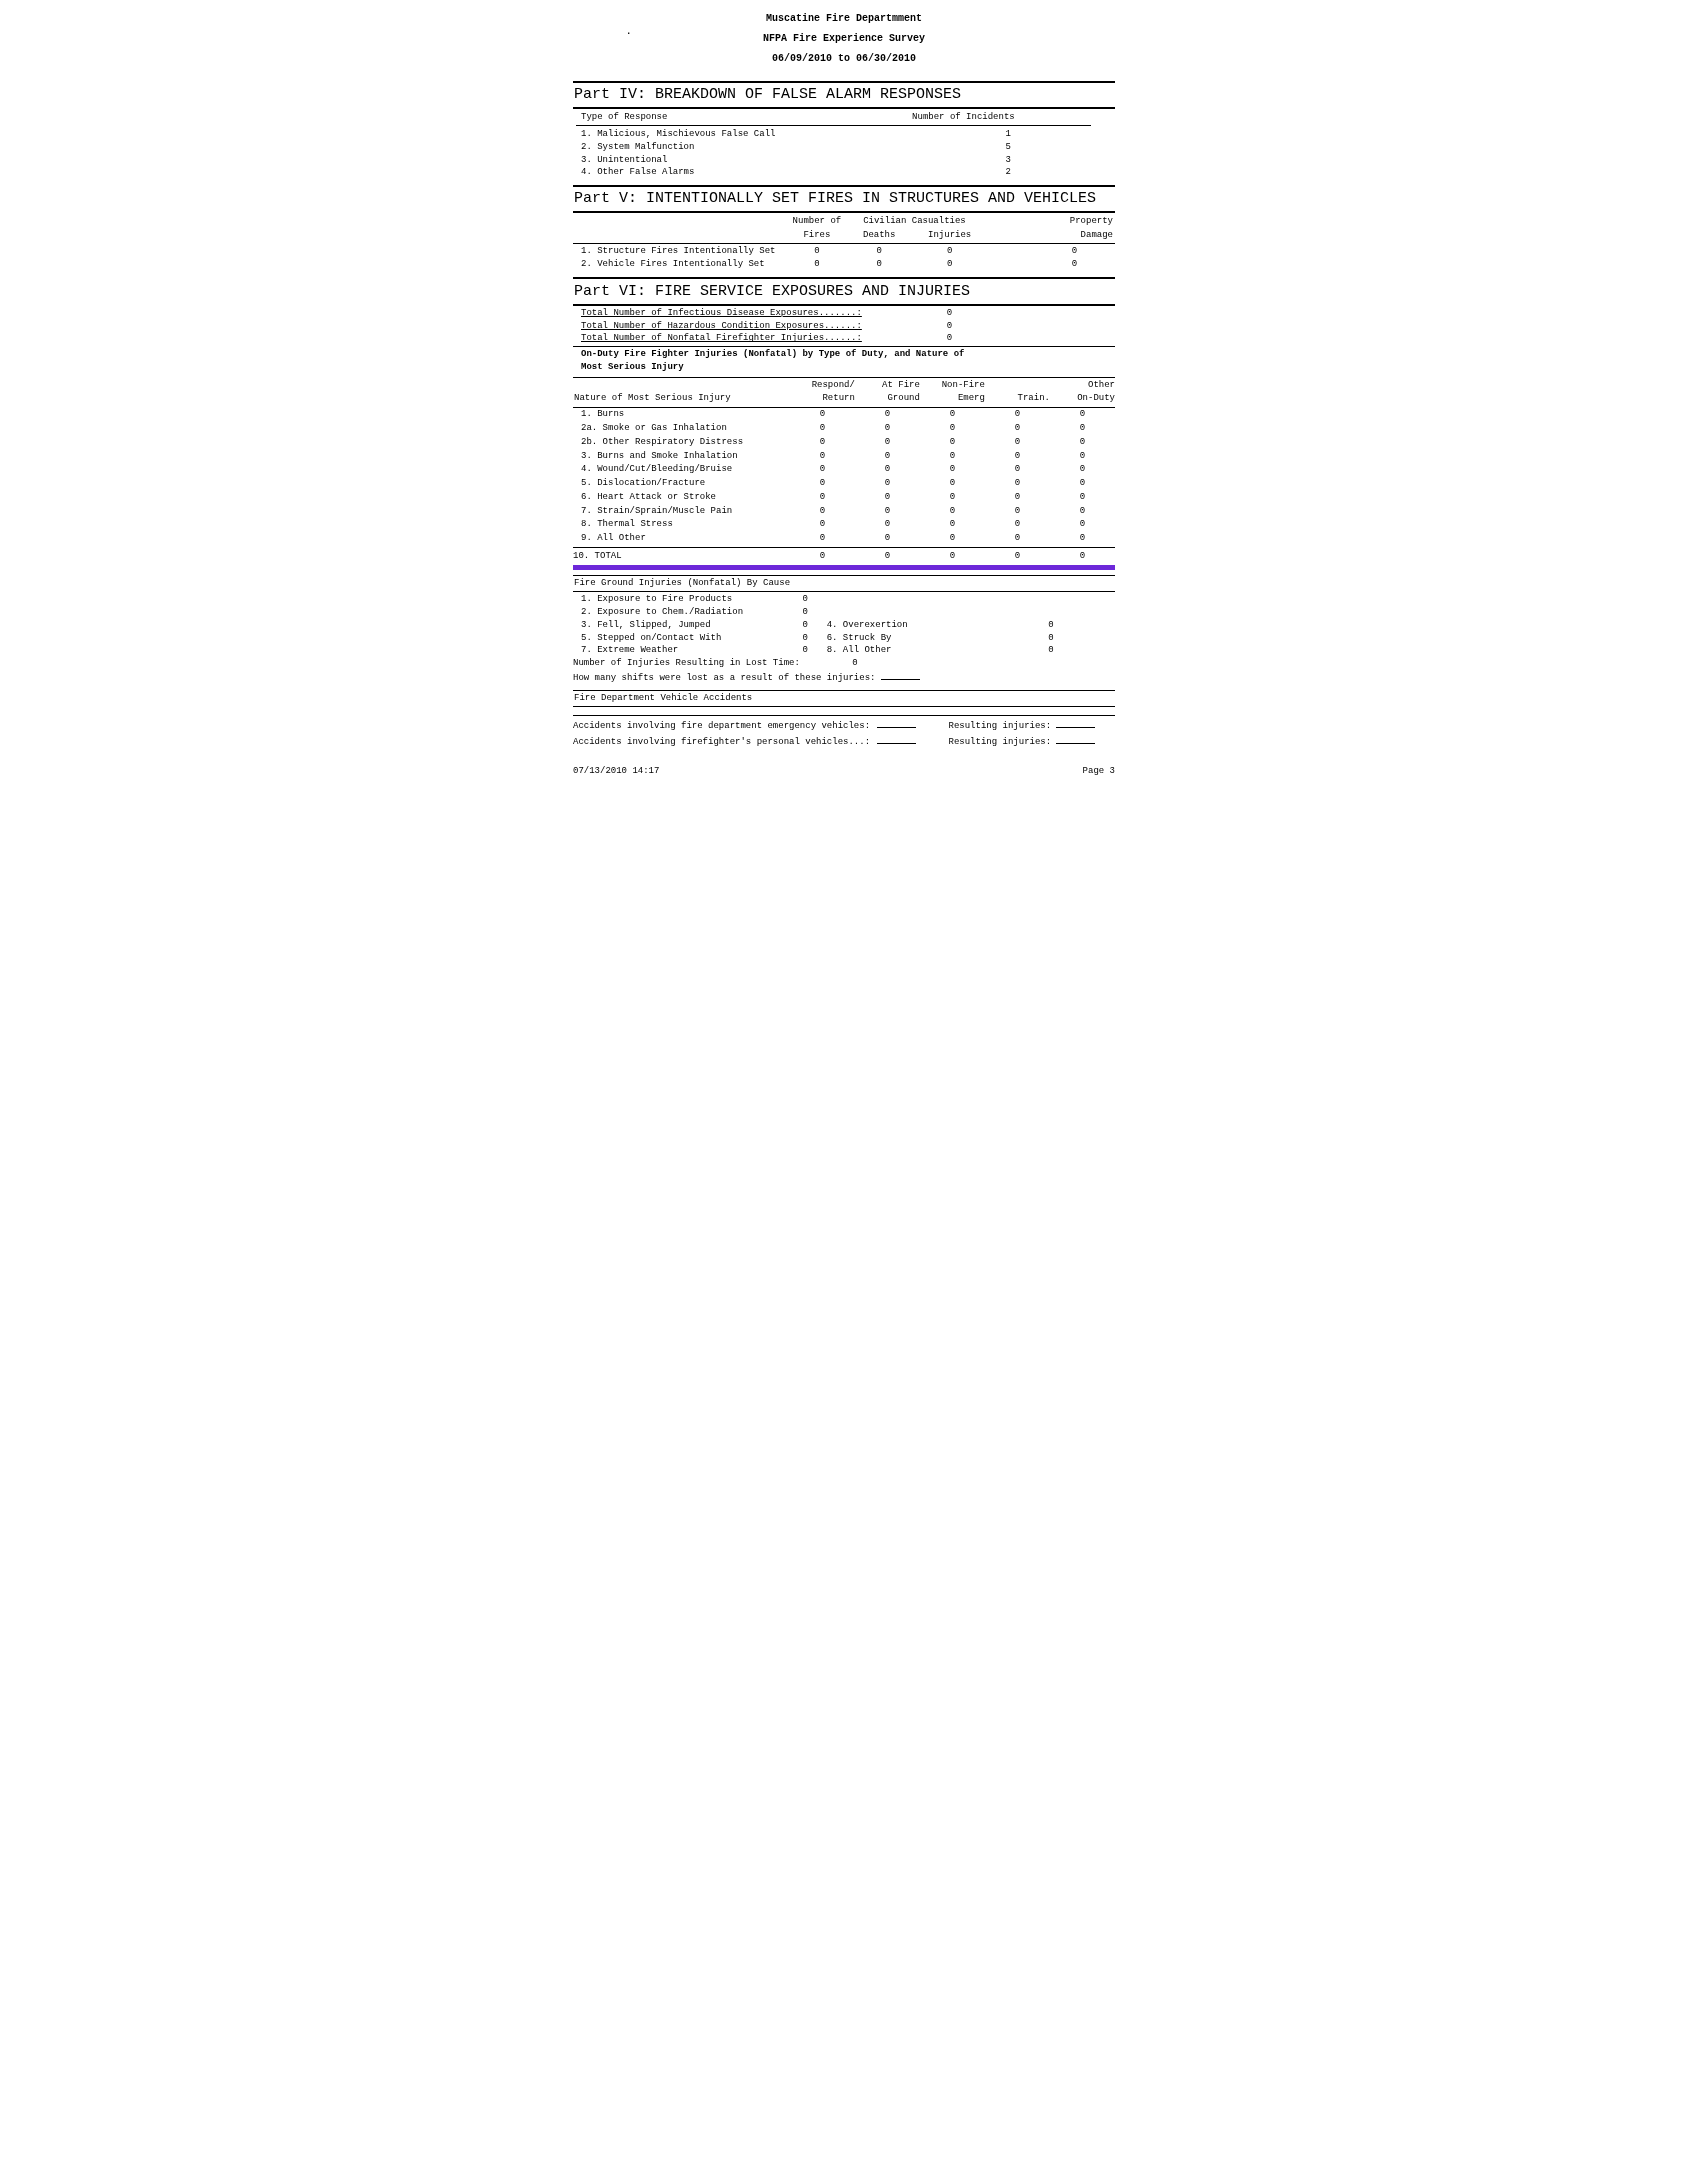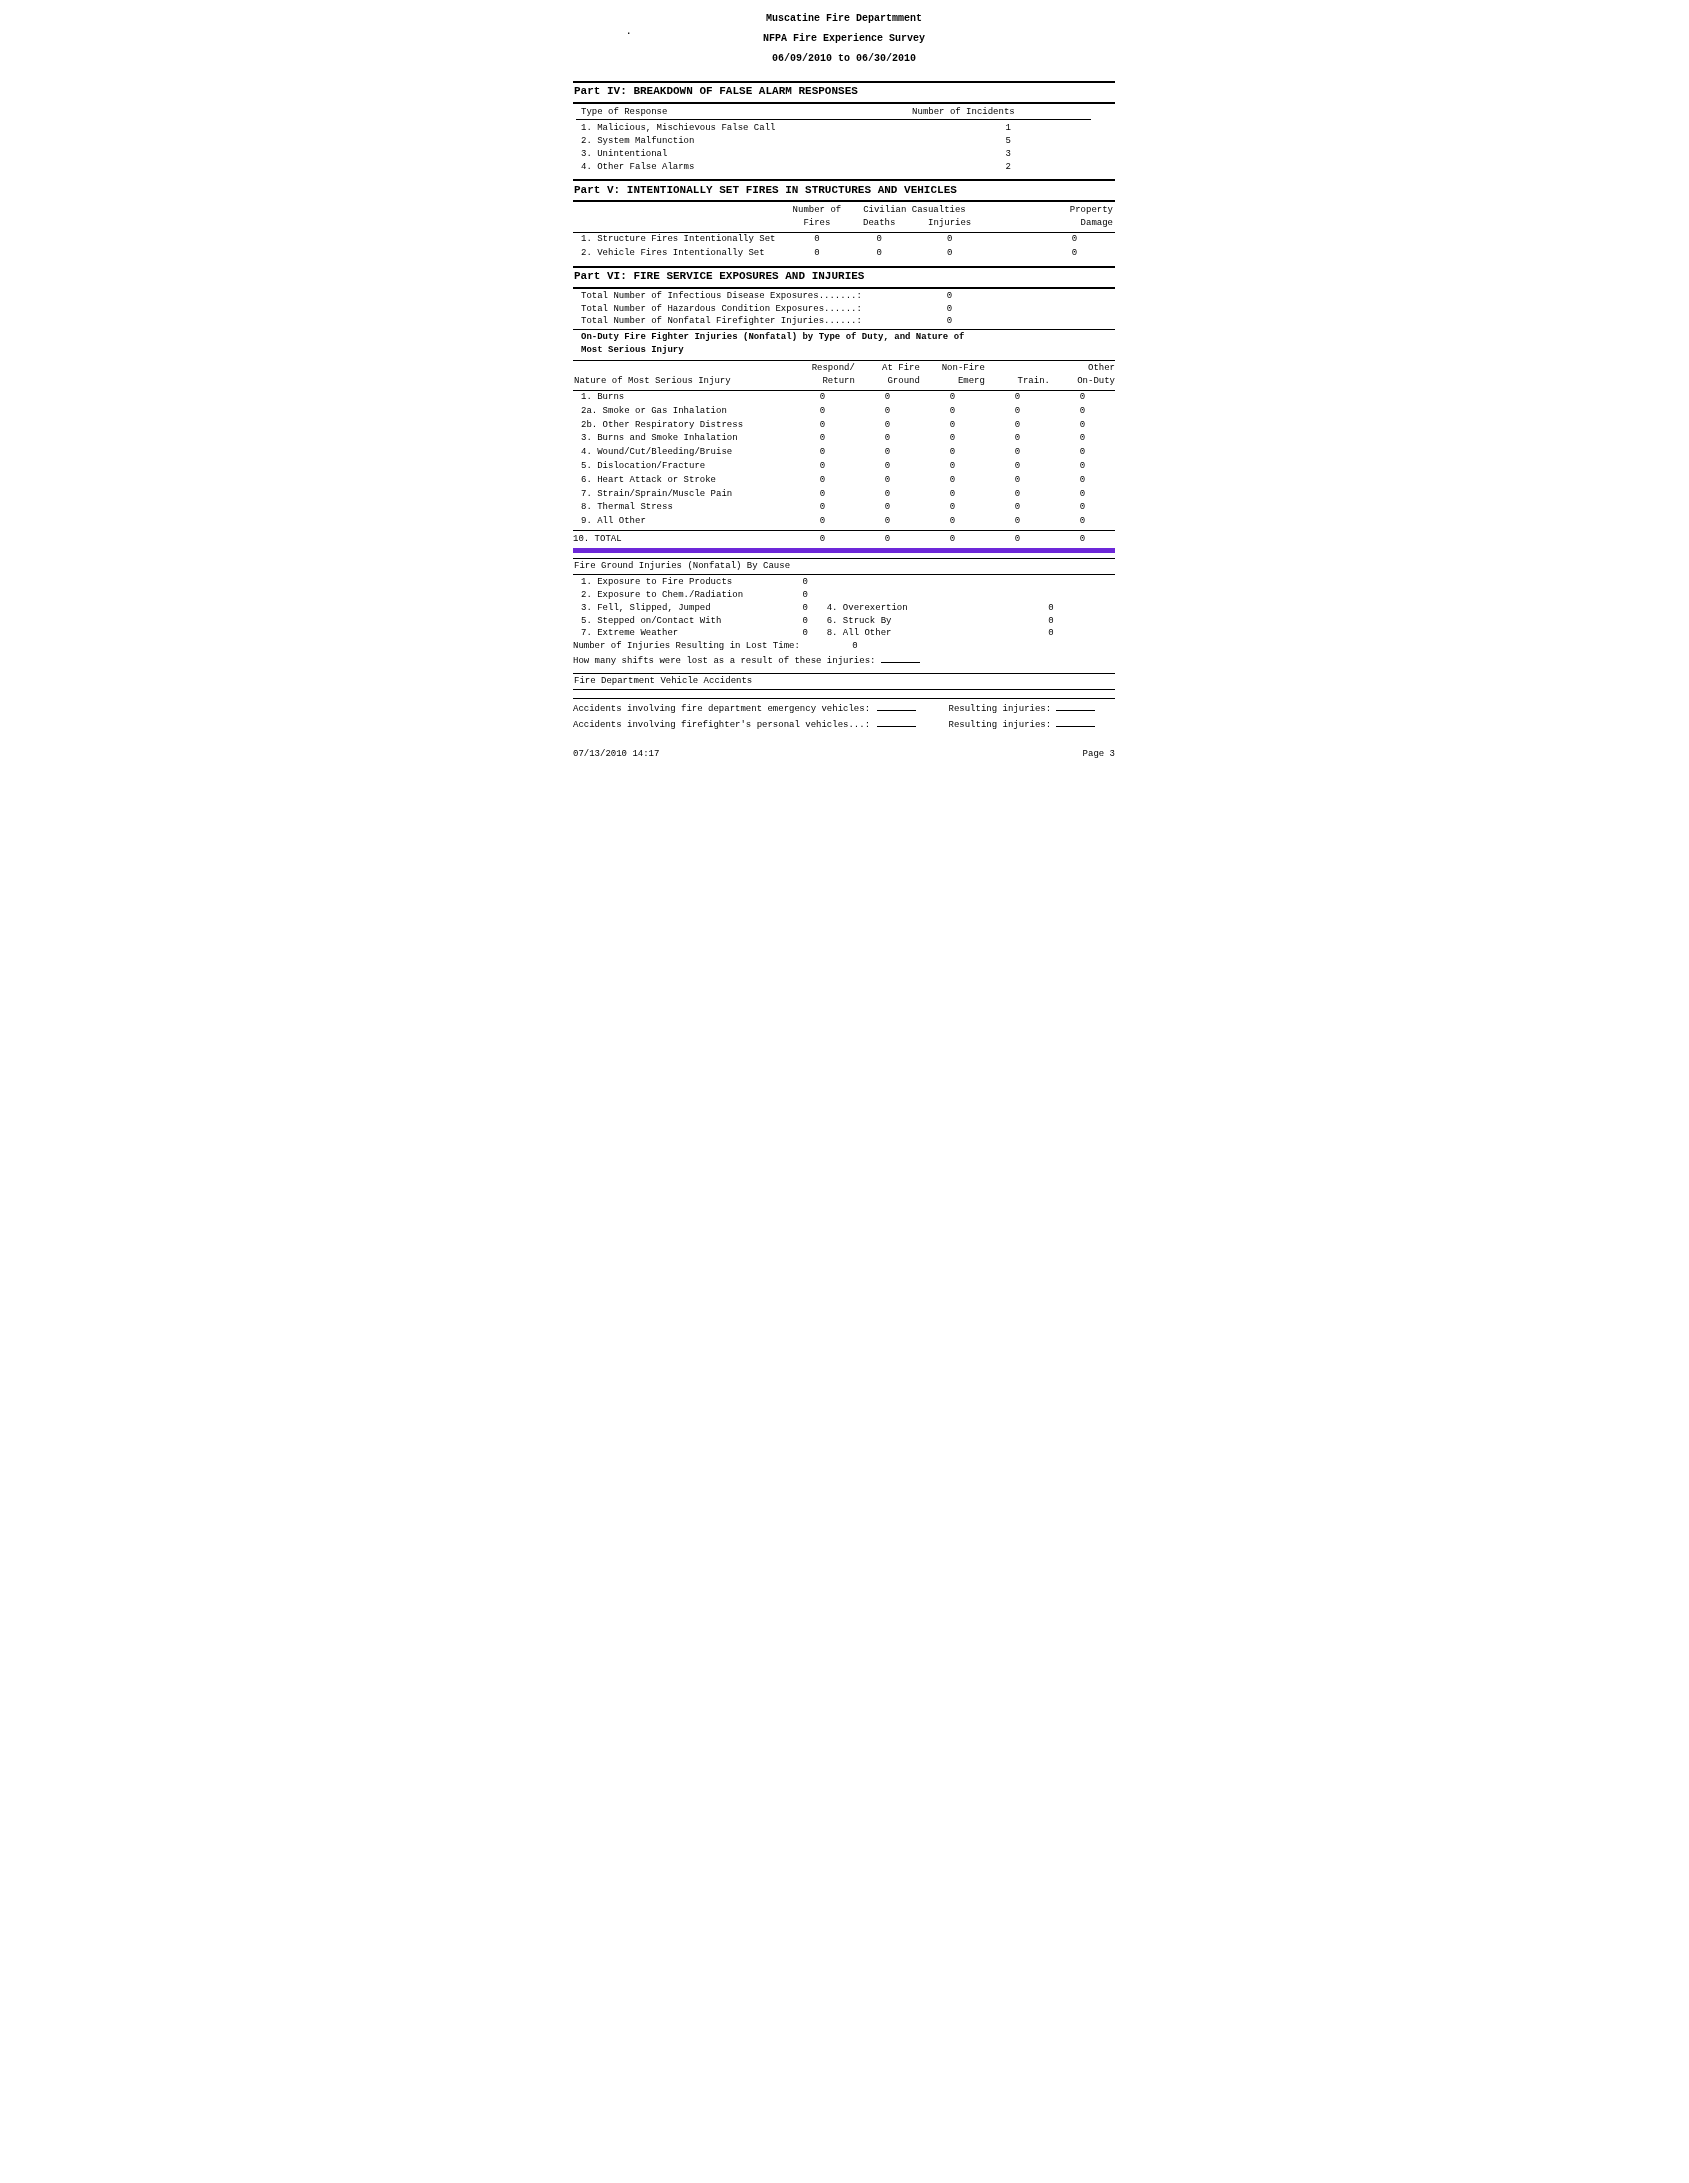--- a/index.html
+++ b/index.html
@@ -21,21 +21,21 @@
 
   .artifact-dot { position: absolute; left: 63px; top: 26px; font-weight: bold; }
 
   .doc-header { text-align: center; font-weight: bold; font-size: 10px; margin: 4px 0 7px 0; }
   .doc-header > div { margin-bottom: 6px; }
 
   hr { border: none; margin: 1px 0; }
   hr.thick { border-top: 2px solid #000; }
   hr.thin  { border-top: 0.7px solid #000; }
 
-  .part-title { font-weight: bold; font-size: 11px; padding: 0.5px 0 1px 1px; }
+  .part-title { font-weight: normal; font-size: 15px; padding: 0.5px 0 1px 1px; }
 
   section { margin-bottom: 1px; }
 
   
   .p4-head { display: flex; padding-left: 8px; margin-top: 2px; }
   .p4-head .c1 { width: 62%; }
   .p4-underline { width: 95%; margin-left: 3px; margin-bottom: 2px; }
   .p4-row { display: flex; padding-left: 8px; }
   .p4-row .lbl { width: 72%; }
   .p4-row .val { width: 16%; text-align: center; }
@@ -47,21 +47,21 @@
 
   
   .p5-table th { text-align: center; }
   .p5-table .h-right { text-align: right; padding-right: 2px; }
   .p5-table tr.hdr2 th { border-bottom: 0.7px solid #000; padding-bottom: 1.5px; }
   .p5-table td.lbl, .p5-table th.lbl { text-align: left; padding-left: 8px; }
   .p5-table td.dmg { text-align: right; padding-right: 7%; }
 
   
   .p6-total { display: flex; padding-left: 8px; }
-  .p6-total .lbl { width: 60%; }
+  .p6-total .lbl { width: 60%; text-decoration: underline; }
   .p6-total .val { width: 18%; text-align: center; }
 
   .caption { padding-left: 8px; font-weight: bold; }
 
   .p6-table th { text-align: right; }
   .p6-table .h-rowhdr { text-align: left; padding-left: 1px; }
   .p6-table thead tr.hdr2 th { border-bottom: 0.7px solid #000; padding-bottom: 1.5px; }
   .p6-table { border-top: 0.7px solid #000; }
   .p6-table td.lbl { text-align: left; padding-left: 8px; }
   .p6-table tr.total-row td { border-top: 0.7px solid #000; border-bottom: 5px solid #6d28d9; padding: 2px 0 2.5px 0; }

